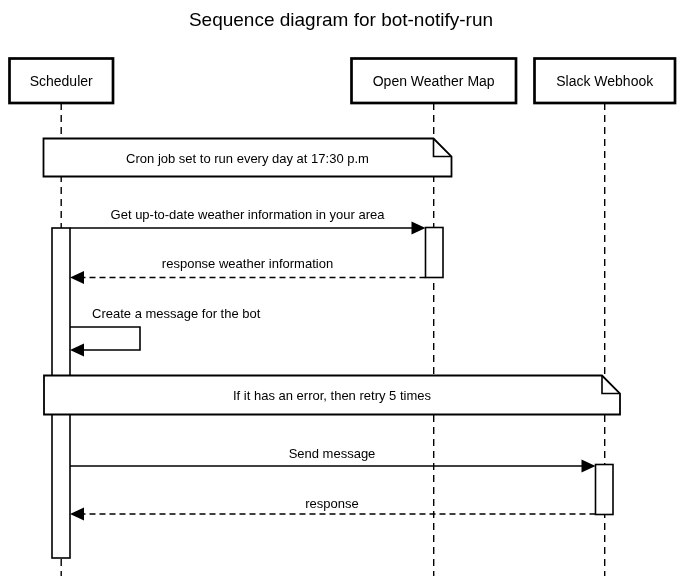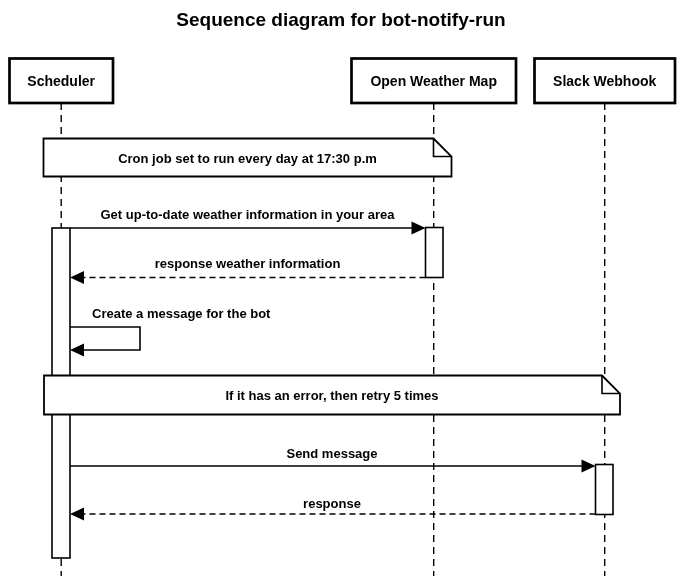--- a/index.html
+++ b/index.html
@@ -2,21 +2,20 @@
 <html><head>
 <meta charset="utf-8">
 <style>
   html, body { margin: 0; padding: 0; background: #ffffff; }
   .stage {
     position: relative;
     width: 683px;
     height: 576px;
     background: #ffffff;
     overflow: hidden;
-    font-weight: bold;
   }
   svg { display: block; }
   text {
     font-family: "Liberation Sans", sans-serif;
     fill: #000000;
   }
   .title-label  { font-size: 19px; }
   .actor-label  { font-size: 14px; }
   .msg-label    { font-size: 13px; }
   .note-label   { font-size: 13px; }

